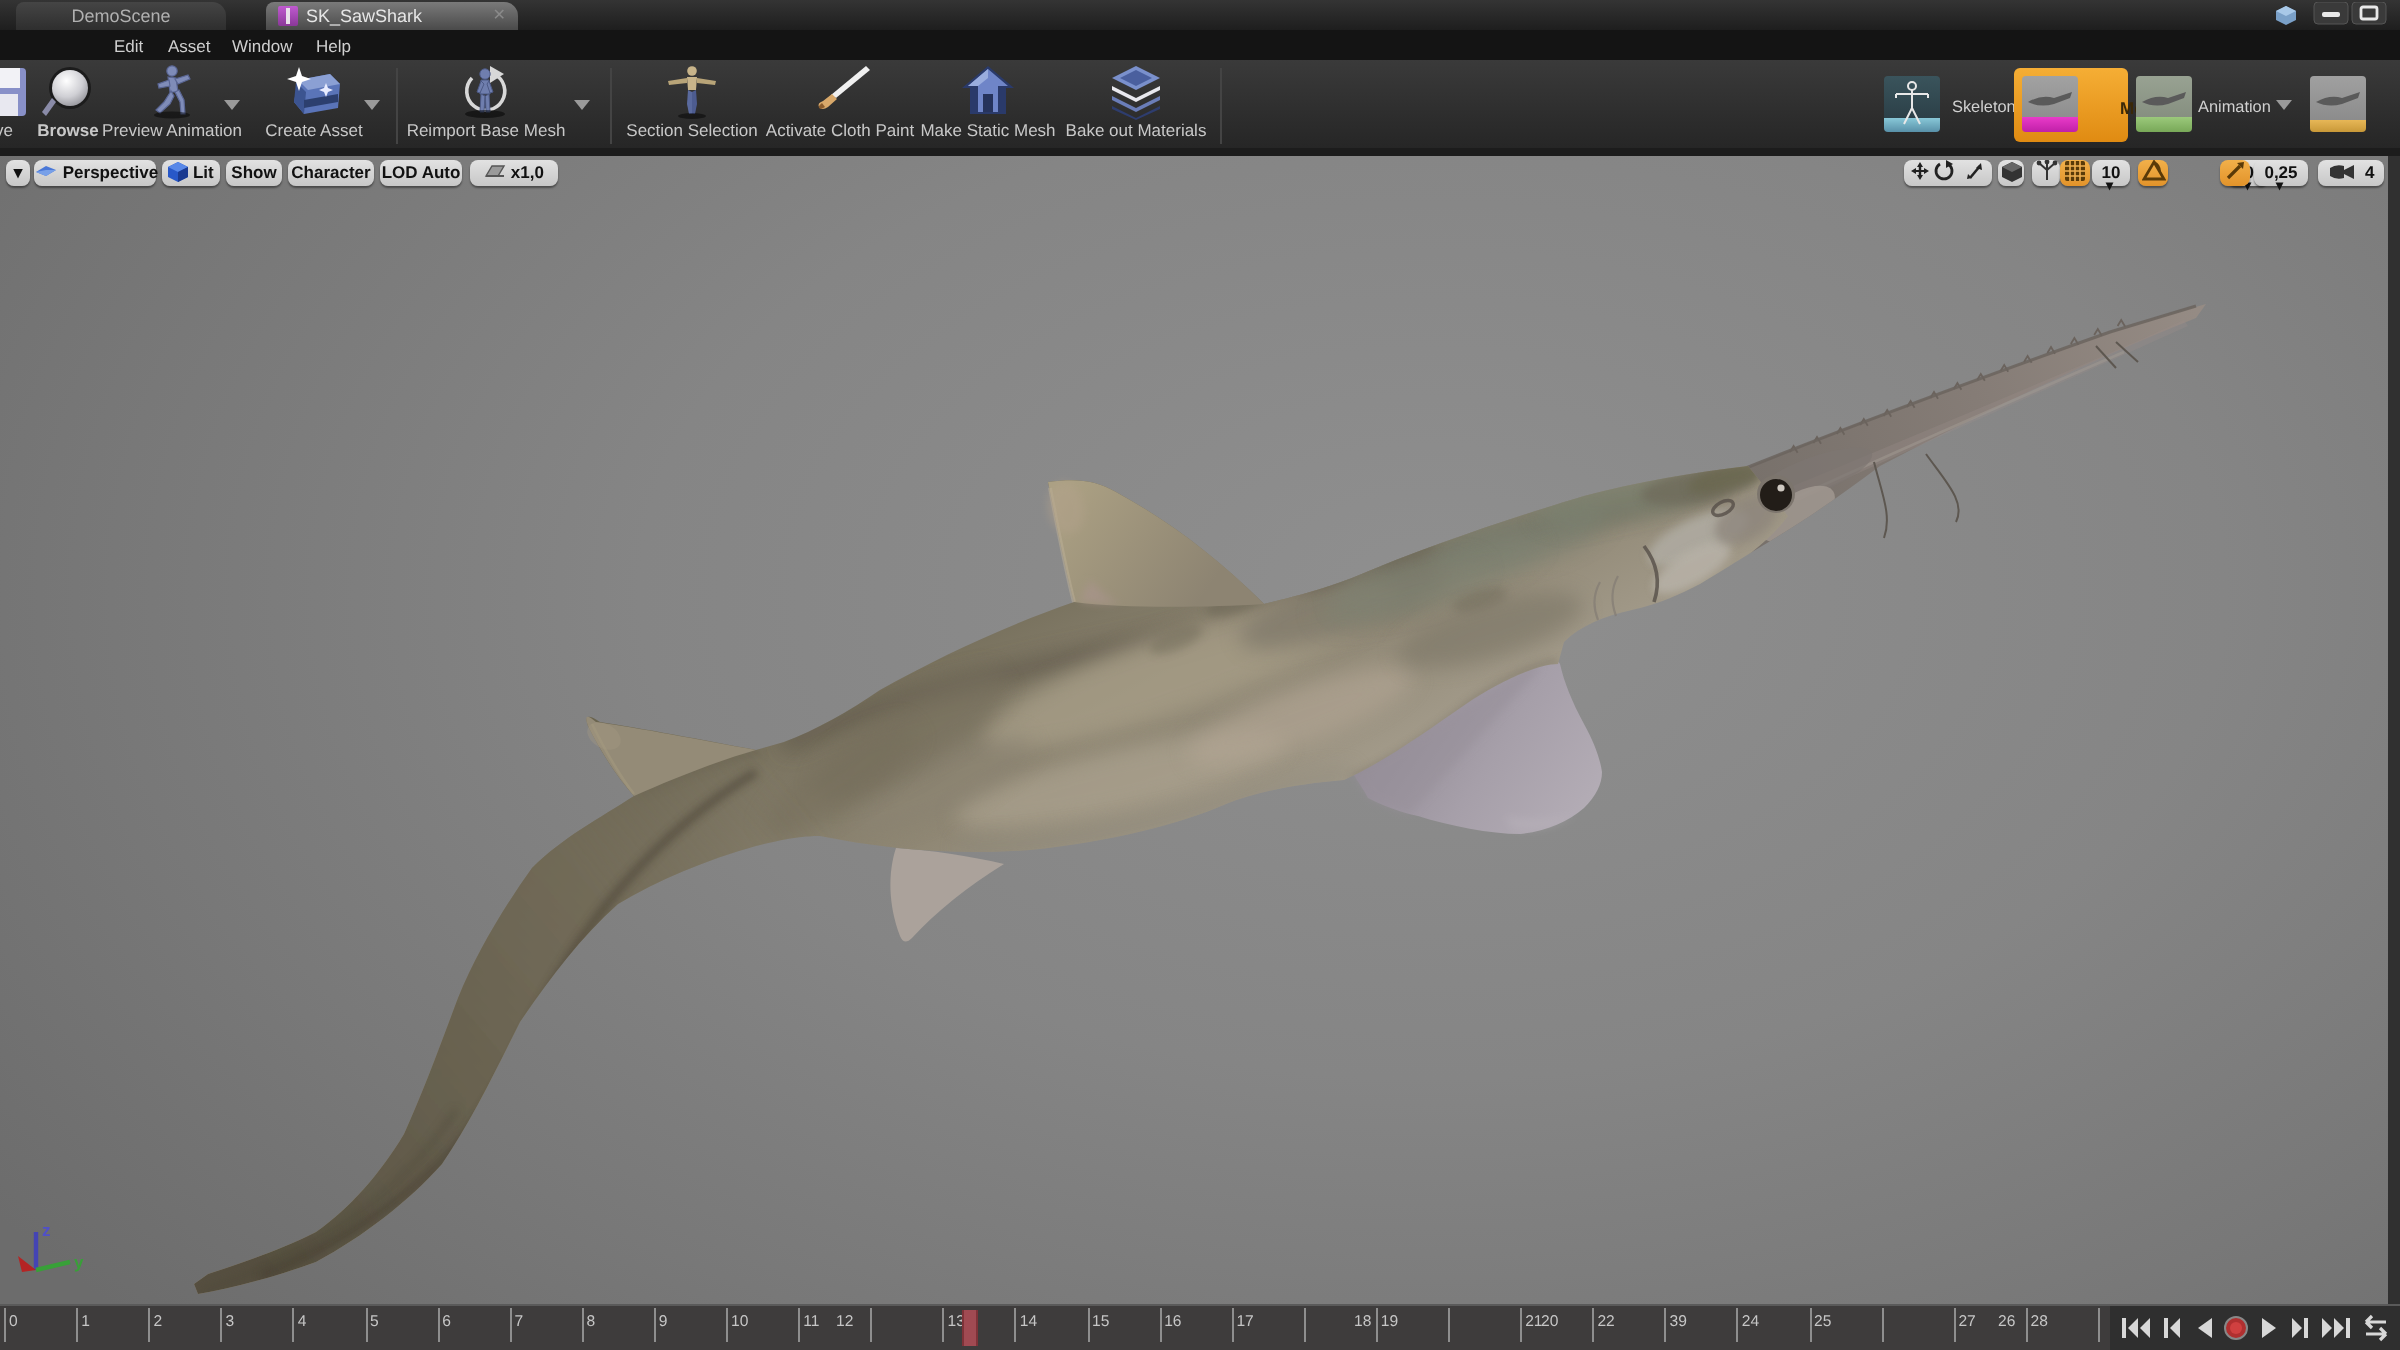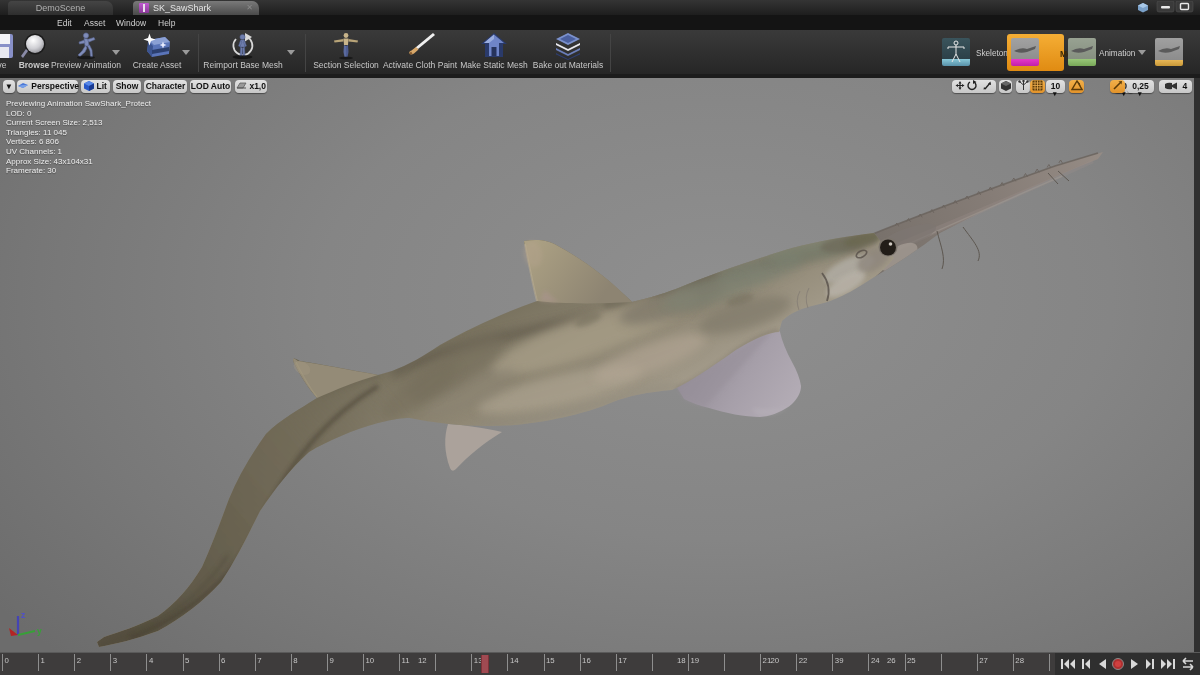--- a/index.html
+++ b/index.html
@@ -369,47 +369,39 @@
       <path d="M 800 291 Q 795 300 799 310"></path>
       <path d="M 809 288 Q 804 297 808 308"></path>
     </g>
     <path d="M 822 273 Q 832 286 827 301" fill="none" stroke="#5a534c" stroke-width="1.8" opacity="0.85"></path>
 
     <circle cx="888" cy="247" r="9.5" fill="#7c756d"></circle>
     <circle cx="888" cy="247.5" r="8" fill="#221d18"></circle>
     <circle cx="890.5" cy="244" r="1.8" fill="#cfc9c1"></circle>
     <ellipse cx="861.5" cy="254" rx="5.6" ry="3" fill="none" stroke="#564f48" stroke-width="1.7" opacity="0.8" transform="rotate(-28 861.5 254)"></ellipse>
   </svg>
-  <div id="vpinfo">Previewing Animation SawShark_Protect
-LOD: 0
-Current Screen Size: 2,513
-Triangles: 11 045
-Vertices: 6 806
-UV Channels: 1
-Approx Size: 43x104x31
-Framerate: 30</div>
   <div id="vtleft">
     <div class="vbtn" style="left:3px;width:12px;">▾</div>
     <div class="vbtn" style="left:17px;width:61px;">
       <svg width="12" height="9" viewBox="0 0 12 9" style="vertical-align:-1px;">
           <path d="M1 5 L6 2 L11 4 L6 7 Z" fill="#4a78d8"></path>
           <path d="M1 5 L6 4 L11 4 L6 7 Z" fill="#78a0e8"></path>
         </svg>
       Perspective</div>
     <div class="vbtn" style="left:81px;width:29px;">
       <svg width="10" height="10" viewBox="0 0 10 10" style="vertical-align:-1.5px;">
           <path d="M5 0 L10 2.5 L10 7.5 L5 10 L0 7.5 L0 2.5 Z" fill="#2858c8"></path>
           <path d="M5 0 L10 2.5 L5 5 L0 2.5 Z" fill="#5888e8"></path>
           <path d="M5 5 L10 2.5 L10 7.5 L5 10 Z" fill="#1a3a90"></path>
         </svg>
       Lit</div>
     <div class="vbtn" style="left:113px;width:28px;">Show</div>
     <div class="vbtn" style="left:144px;width:43px;">Character</div>
     <div class="vbtn" style="left:190px;width:41px;">LOD Auto</div>
-    <div class="vbtn" style="left:235px;width:32px;">
+    <div class="vbtn" style="left:235px;width:44px;">
       <svg width="11" height="9" viewBox="0 0 11 9" style="vertical-align:-1px;">
           <path d="M1 7 L4 2 L10 2 L7 7 Z" fill="#9a9a9a" stroke="#555" stroke-width="0.7"></path>
           <path d="M1 7 L10 7" stroke="#555" stroke-width="1"></path>
         </svg>
       x1,0</div>
   </div>
   <div id="vtright">
     <div class="vbtn" style="left:4px;width:44px;">
       <svg width="40" height="11" viewBox="0 0 40 11" style="vertical-align:-2px;">
         <g fill="#222">
@@ -525,21 +517,21 @@
   <div class="ticklabel" style="left:762.6px;">21</div>
   <div class="tick" style="left:796.2px;"></div>
   <div class="ticklabel" style="left:798.7px;">22</div>
   <div class="tick" style="left:832.3px;"></div>
   <div class="ticklabel" style="left:834.8px;">39</div>
   <div class="tick" style="left:868.4px;"></div>
   <div class="ticklabel" style="left:870.9px;">24</div>
   <div class="tick" style="left:904.5px;"></div>
   <div class="ticklabel" style="left:907.0px;">25</div>
   <div class="tick" style="left:940.6px;"></div>
-  <div class="ticklabel" style="left:887px;">26</div>
+  <div class="ticklabel" style="left:999px;">26</div>
   <div class="tick" style="left:976.7px;"></div>
   <div class="ticklabel" style="left:979.2px;">27</div>
   <div class="tick" style="left:1012.8px;"></div>
   <div class="ticklabel" style="left:1015.3px;">28</div>
   <div class="tick" style="left:1048.9px;"></div>
   <div id="playhead"></div>
   <div id="playarea">
     <svg width="145" height="23" viewBox="0 0 145 23">
       <g fill="#d8d8d8">
         <rect x="6" y="6" width="2" height="10"></rect>

